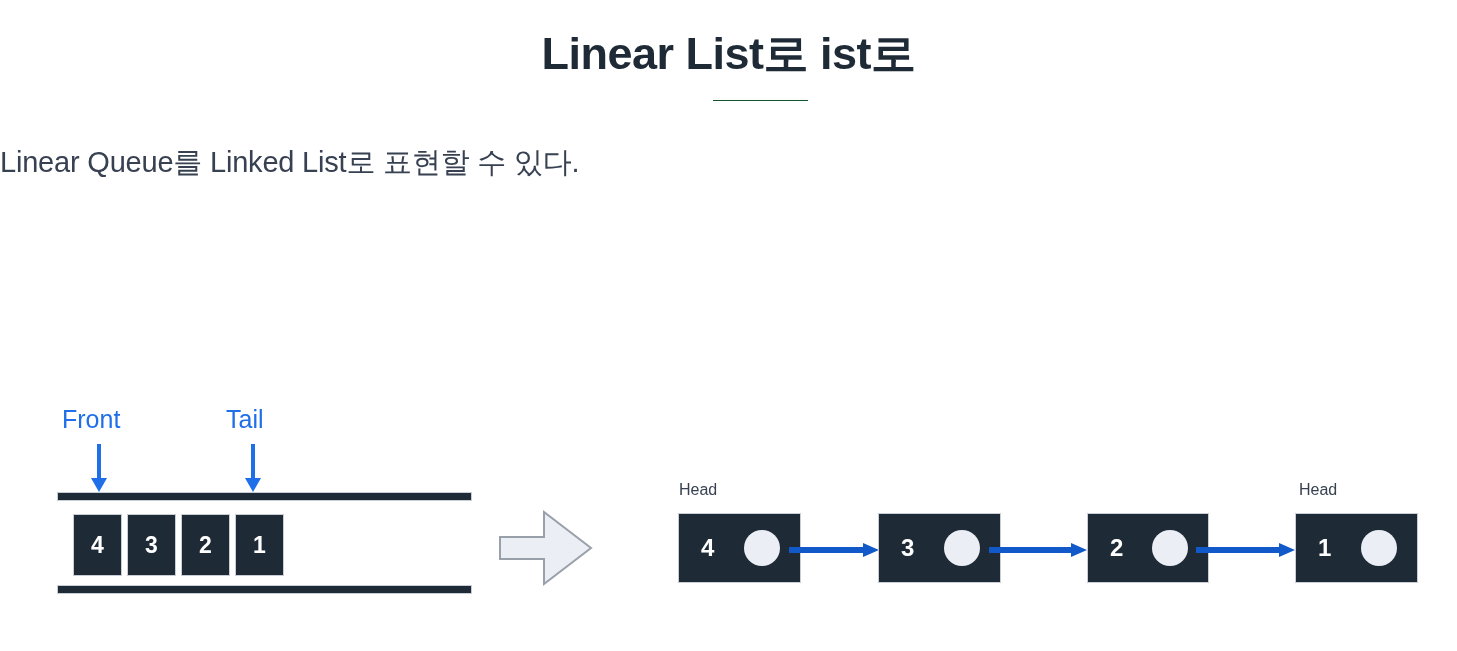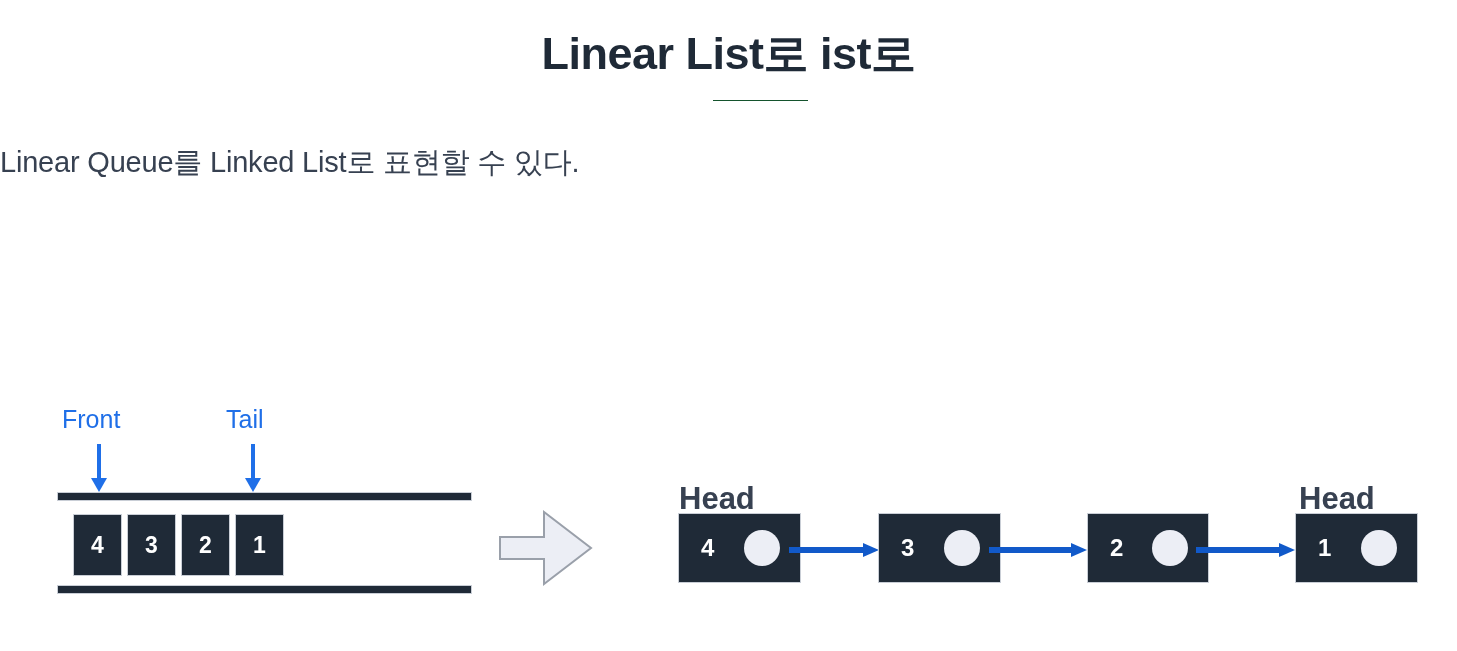--- a/index.html
+++ b/index.html
@@ -135,25 +135,24 @@
   
   .linkedlist-figure {
     position: absolute;
     left: 0;
     top: 0;
     width: 1457px;
     height: 651px;
   }
   .ll-label {
     position: absolute;
-    font-size: 31px;
+    font-size: 16px;
     color: #374151;
     white-space: nowrap;
     top: 481px;
-    font-weight: bold;
   }
   .ll-label.head { left: 679px; }
   .ll-label.tail { left: 1299px; }
 
   .node {
     position: absolute;
     top: 513px;
     height: 70px;
     background: #1f2a37;
     border: 1px solid #c9ced6;

